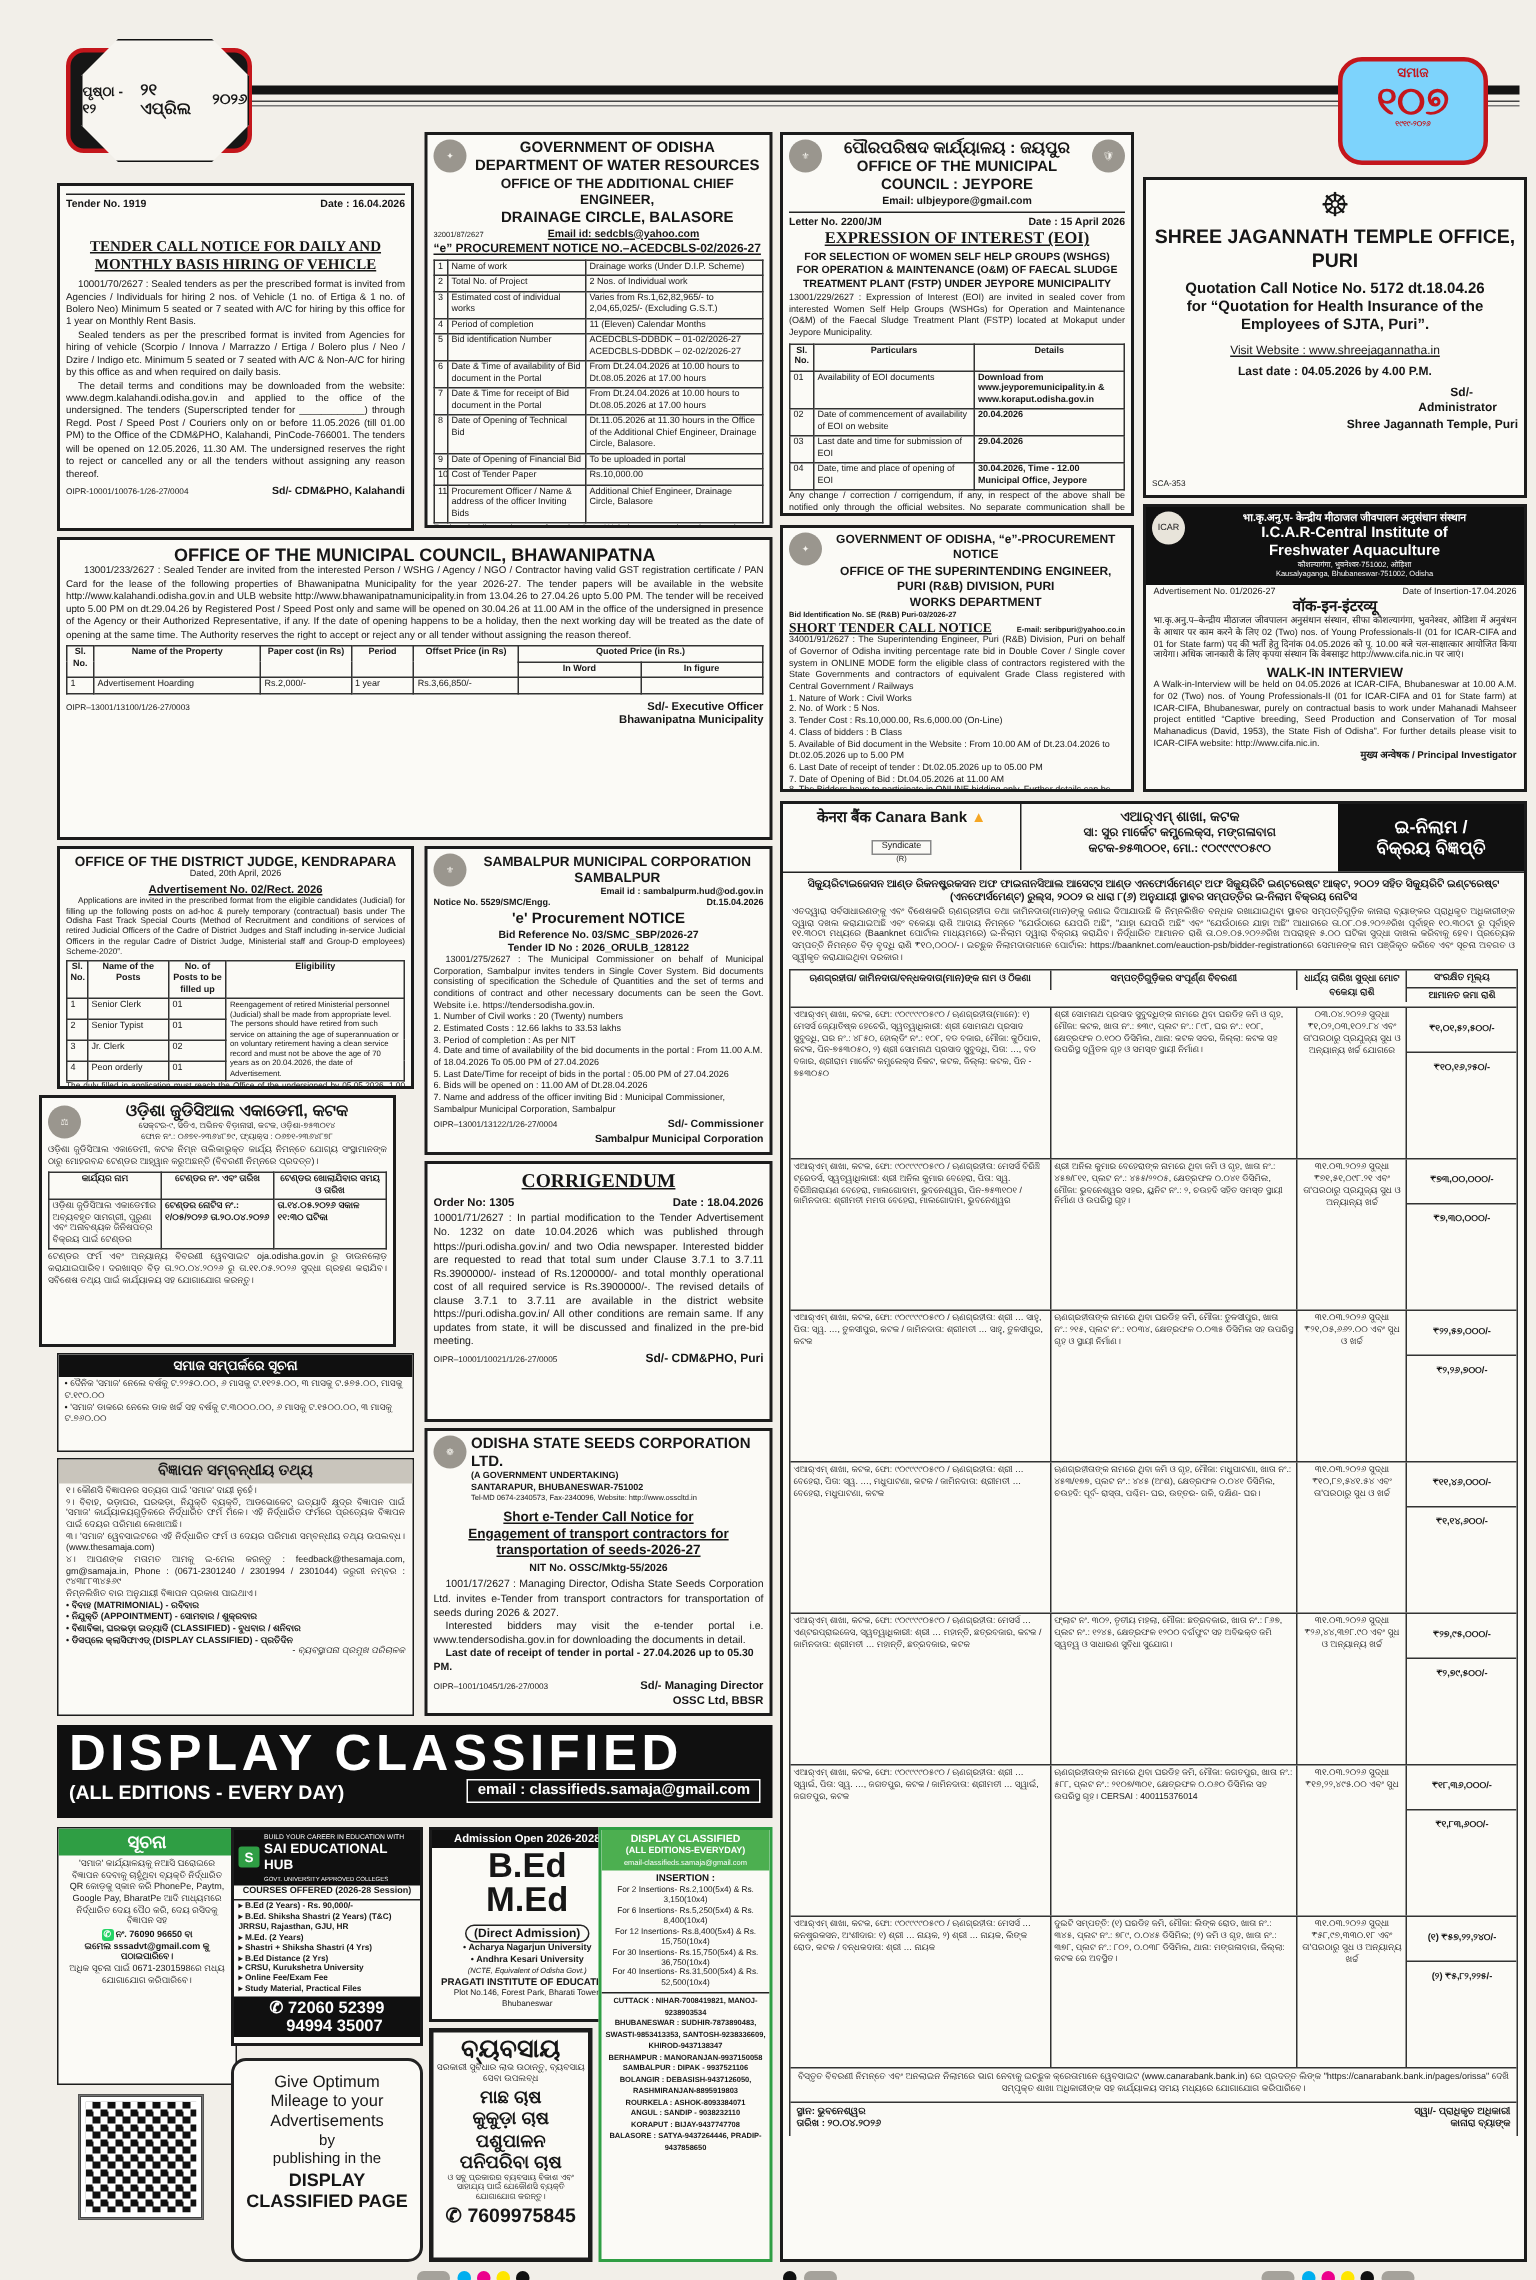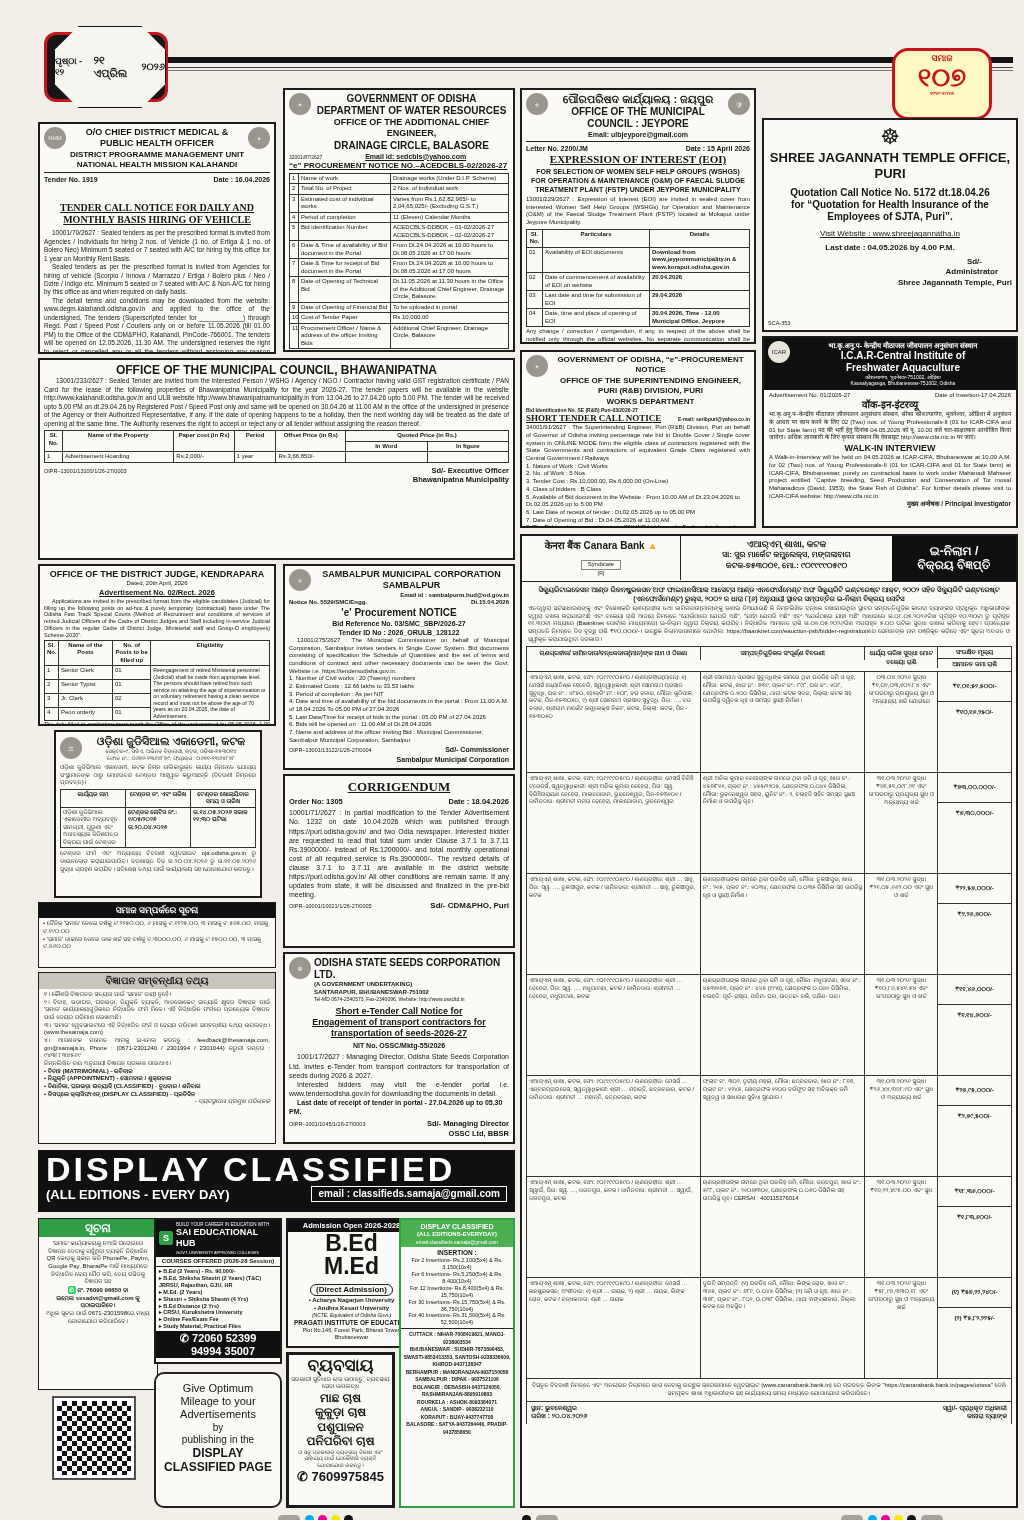--- a/index.html
+++ b/index.html
@@ -41,37 +41,27 @@
   <div class="abs" style="left:168px;top:67px;width:845px;height:1px;background:#444"></div>
   <div class="abs" style="left:168px;top:70px;width:845px;height:1px;background:#777"></div>
 
   <div class="abs" style="left:44px;top:32px;width:124px;height:70px;background:#161616;border:3px solid #c4161c;border-radius:12px;"></div>
   <div class="abs badge-oct" style="left:54px;top:26px;width:112px;height:82px;">
     <div class="t9 b">ପୃଷ୍ଠା - ୧୨</div>
     <div class="t11 b">୨୧ ଏପ୍ରିଲ</div>
     <div class="t10 b">୨୦୨୬</div>
   </div>
 
-  <div class="abs c" style="left:892px;top:48px;width:100px;height:72px;background:#fef9c3;border:3px solid #c4161c;border-radius:16px;padding-top:2px">
+  <div class="abs c" style="left:892px;top:38px;width:100px;height:72px;background:#7dd3fc;border:3px solid #c4161c;border-radius:16px;padding-top:2px">
     <div class="t9 b" style="color:#c4161c">ସମାଜ</div>
     <div class="b" style="color:#c4161c;font-size:26px;line-height:1">୧୦୭</div>
     <div class="t5 b" style="color:#c4161c">୧୯୧୯-୨୦୨୬</div>
   </div>
 
   <div class="box" style="left:38px;top:122px;width:238px;height:232px;border-width:2px">
-    <div class="row" style="gap:3px">
-      <div class="emb">NHM</div>
-      <div class="grow c">
-        <div class="t9 b">O/O CHIEF DISTRICT MEDICAL &amp;</div>
-        <div class="t9 b">PUBLIC HEALTH OFFICER</div>
-        <div class="t8 b">DISTRICT PROGRAMME MANAGEMENT UNIT</div>
-        <div class="t8 b">NATIONAL HEALTH MISSION KALAHANDI</div>
-      </div>
-      <div class="emb">✦</div>
-    </div>
     <div class="rule"></div>
     <div class="sb t7 b">
       <span>Tender No. 1919</span>
       <span>Date : 16.04.2026</span>
     </div>
     <div class="c t10 b u serif" style="margin-top:18px">TENDER CALL NOTICE FOR DAILY AND</div>
     <div class="c t10 b u serif">MONTHLY BASIS HIRING OF VEHICLE</div>
     <div class="t65 j" style="margin-top:3px;text-indent:8px">10001/70/2627 : Sealed tenders as per the prescribed format is invited from Agencies / Individuals for hiring 2 nos. of Vehicle (1 no. of Ertiga &amp; 1 no. of Bolero Neo) Minimum 5 seated or 7 seated with A/C for hiring by this office for 1 year on Monthly Rent Basis.</div>
     <div class="t65 j" style="text-indent:8px">Sealed tenders as per the prescribed format is invited from Agencies for hiring of vehicle (Scorpio / Innova / Marrazzo / Ertiga / Bolero plus / Neo / Dzire / Indigo etc. Minimum 5 seated or 7 seated with A/C &amp; Non-A/C for hiring by this office as and when required on daily basis.</div>
     <div class="t65 j" style="text-indent:8px">The detail terms and conditions may be downloaded from the website: www.degm.kalahandi.odisha.gov.in and applied to the office of the undersigned. The tenders (Superscripted tender for ____________) through Regd. Post / Speed Post / Couriers only on or before 11.05.2026 (till 01.00 PM) to the Office of the CDM&amp;PHO, Kalahandi, PinCode-766001. The tenders will be opened on 12.05.2026, 11.30 AM. The undersigned reserves the right to reject or cancelled any or all the tenders without assigning any reason thereof.</div>
@@ -396,21 +386,21 @@
             <td>4</td>
             <td>Peon orderly</td>
             <td class="c">01</td>
           </tr>
       </tbody>
     </table>
     <div class="t55 j">The duly filled in application must reach the Office of the undersigned by 05.05.2026, 1.00 P.M. For detailed advertisement and format of application, please visit the website https://kendrapara.dcourts.gov.in</div>
 
   </div>
 
-  <div class="box" style="left:54px;top:730px;width:208px;height:168px;border-width:2px">
+  <div class="box" style="left:26px;top:730px;width:238px;height:168px;border-width:2px">
     <div class="row" style="gap:4px;align-items:center">
       <div class="emb">⚖</div>
       <div class="grow c">
         <div class="t11 b">ଓଡ଼ିଶା ଜୁଡିସିଆଲ ଏକାଡେମୀ, କଟକ</div>
         <div class="t55">ସେକ୍ଟର-୯, ସିଡିଏ, ଅଭିନବ ବିଡ଼ାନାସୀ, କଟକ, ଓଡ଼ିଶା-୭୫୩୦୧୪</div>
         <div class="t55">ଫୋନ ନଂ.: ୦୬୭୧-୨୩୬୪୮୭୯, ଫ୍ୟାକ୍ସ : ୦୬୭୧-୨୩୬୪୮୭୮</div>
       </div>
     </div>
     <div class="t6 j" style="margin-top:2px">ଓଡ଼ିଶା ଜୁଡିସିଆଲ ଏକାଡେମୀ, କଟକ ନିମ୍ନ ତାଲିକାଭୁକ୍ତ କାର୍ଯ୍ୟ ନିମନ୍ତେ ଯୋଗ୍ୟ ସଂସ୍ଥାମାନଙ୍କ ଠାରୁ ମୋହରବନ୍ଦ ଟେଣ୍ଡର ଆହ୍ୱାନ କରୁଅଛନ୍ତି (ବିବରଣୀ ନିମ୍ନରେ ପ୍ରଦତ୍ତ)।</div>
     <table class="grid" style="margin-top:2px">

